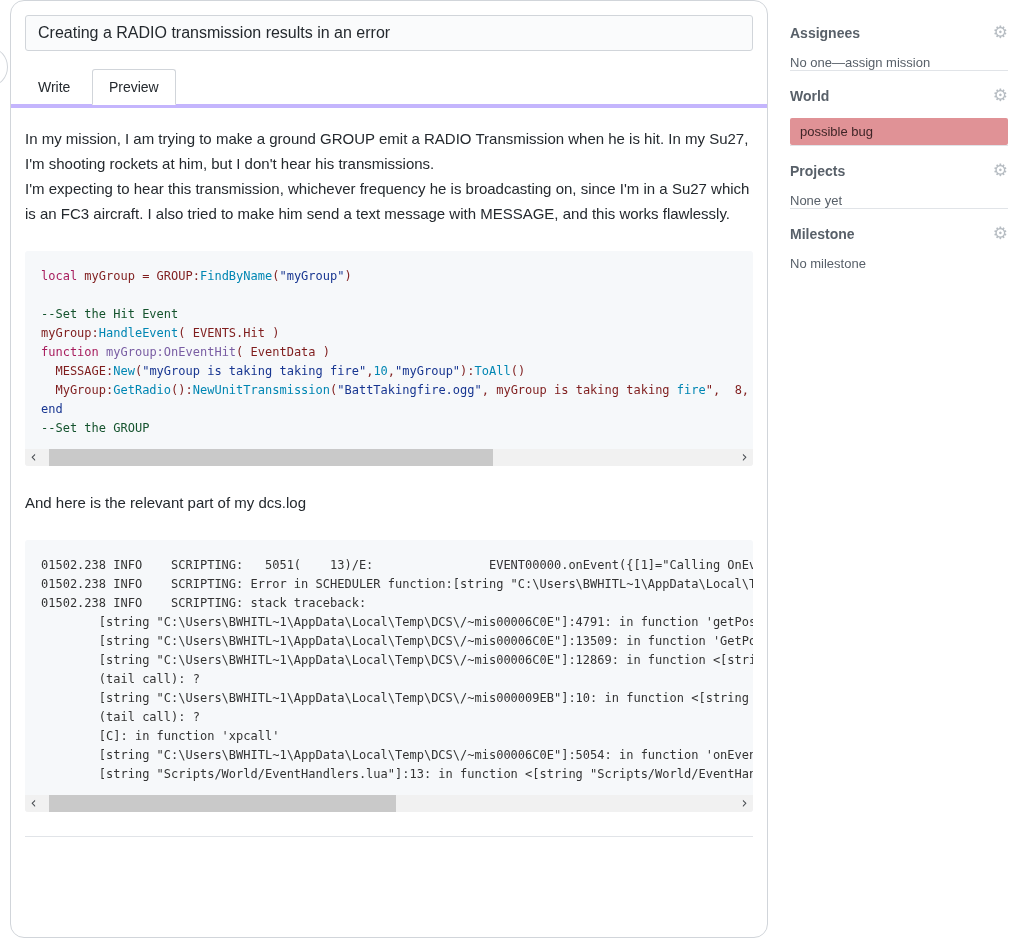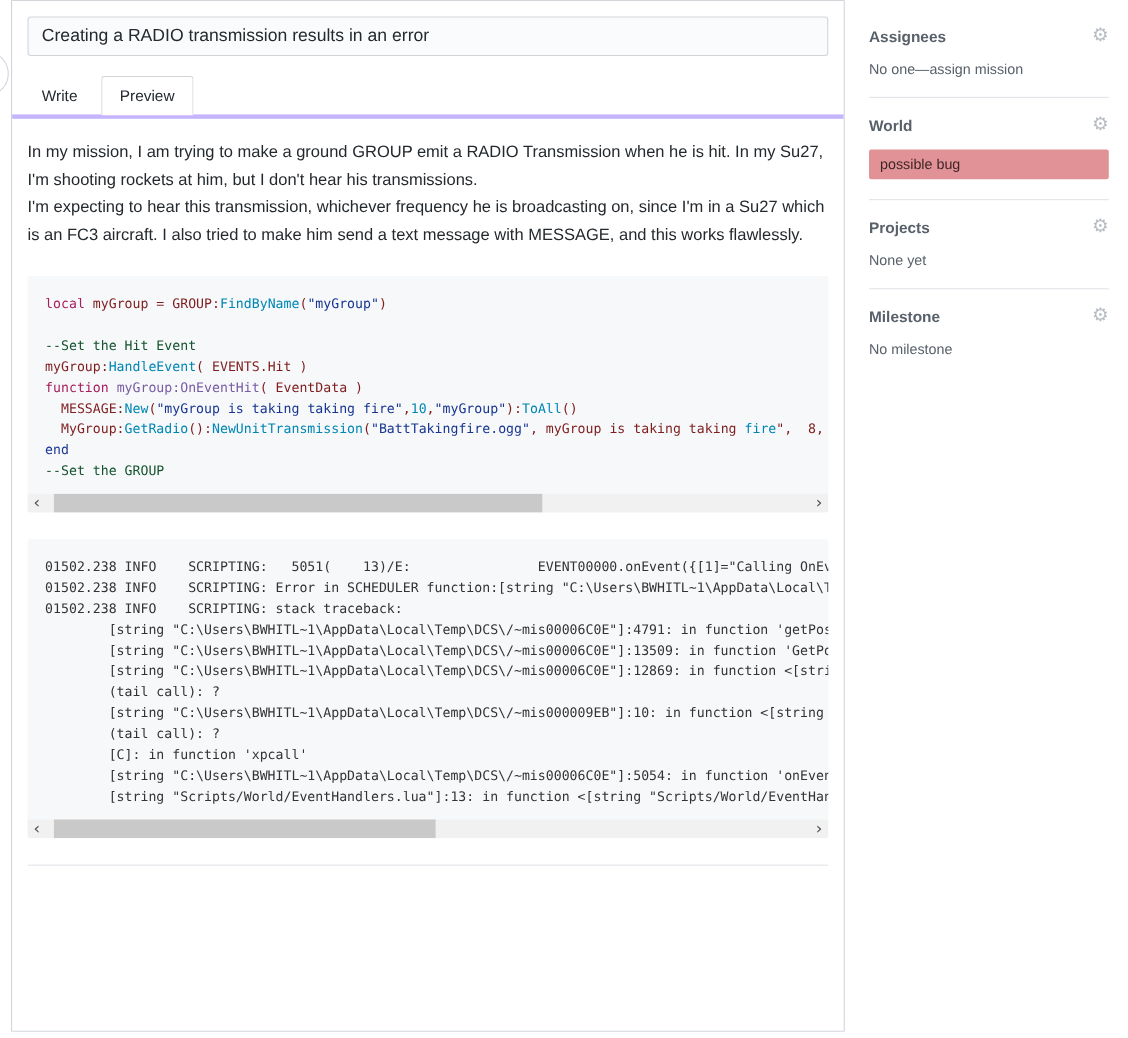--- a/index.html
+++ b/index.html
@@ -5,21 +5,21 @@
   * { margin:0; padding:0; box-sizing:border-box; }
   html,body { width:1025px; height:944px; background:#ffffff;
     font-family:"Liberation Sans", sans-serif; color:#24292e; }
   body { position:relative; overflow:hidden; }
 
   
   .edge-arc { position:absolute; left:-26px; top:48px; width:34px; height:38px;
     border:1px solid #d1d5da; border-radius:50%; background:#fff; }
 
   .main-box { position:absolute; left:10px; top:0; width:758px; height:938px;
-    background:#fff; border:1px solid #d1d5da; border-radius:1px;
+    background:#fff; border:1px solid #d1d5da; border-radius:14px;
     padding:14px; overflow:hidden; z-index:2; }
 
   .title-input { display:block; width:100%; height:36px; font-family:"Liberation Sans",sans-serif;
     font-size:16px; color:#24292e; background:#fafbfc; border:1px solid #d1d5da;
     border-radius:3px; padding:0 12px; outline:none; }
 
   .tabs { margin:18px -14px 0; padding:0 10px; border-bottom:4px solid #c4b5fd; }
   .tab { display:inline-block; position:relative; padding:9px 16px; font-size:14px;
     color:#24292e; cursor:pointer; border:1px solid transparent; margin-bottom:-1px;
     background:transparent; border-radius:3px 3px 0 0; }
@@ -50,21 +50,21 @@
   .hs-track { flex:1; position:relative; }
   .hs-thumb { position:absolute; top:0; bottom:0; background:#c9c9c9; cursor:pointer; }
   .hs-thumb.code1 { left:1%; width:64%; }
   .hs-thumb.code2 { left:1%; width:50%; }
 
   .footer-sep { border:none; border-top:1px solid #e1e4e8; margin:0 0 0; }
   .footer { display:flex; align-items:center; justify-content:space-between; padding:13px 6px 0 6px; }
 
   
   .sidebar { position:absolute; left:790px; top:24px; width:218px; }
-  .sb-section { padding-bottom:18px; border-bottom:1px solid #e1e4e8; margin-bottom:16px; }
+  .sb-section { border-bottom:1px solid #e1e4e8; margin-bottom:16px; }
   .sb-section.last { border-bottom:none; }
   .sb-head { display:flex; align-items:center; justify-content:space-between; }
   .sb-title { font-size:14px; font-weight:bold; color:#586069; }
   .gear { color:#b6bcc2; font-size:17px; line-height:1; cursor:pointer;
     font-family:"DejaVu Sans",sans-serif; }
   .sb-body { margin-top:14px; font-size:13px; color:#586069; }
   .label-chip { display:block; margin-top:14px; padding:6px 10px; border-radius:2px;
     font-size:13px; color:#3f2527; cursor:pointer; }
 </style>
 </head>
@@ -78,20 +78,21 @@
   <div class="tabs">
     <span class="tab">Write</span>
     <span class="tab active">Preview</span>
   </div>
 
   <div class="content">
     <p class="tight"><span>In my mission, I am trying to make a ground GROUP emit a RADIO Transmission when he is hit. In my Su27, I'm shooting rockets at him, but I don't hear his transmissions.</span><br><span>I'm expecting to hear this transmission, whichever frequency he is broadcasting on, since I'm in a Su27 which is an FC3 aircraft. I also tried to make him send a text message with MESSAGE, and this works flawlessly.</span></p>
 
     <pre class="codeblock" id="lua-code"><div class="code-line"><span class="tok-kw">local</span><span class="tok-pl"> myGroup = GROUP:</span><span class="tok-fn">FindByName</span><span class="tok-pl">(</span><span class="tok-st">"myGroup"</span><span class="tok-pl">)</span></div><div class="code-line"><span class="tok-pl"></span></div><div class="code-line"><span class="tok-cm">--Set the Hit Event</span></div><div class="code-line"><span class="tok-pl">myGroup:</span><span class="tok-fn">HandleEvent</span><span class="tok-pl">( EVENTS.Hit )</span></div><div class="code-line"><span class="tok-kw">function</span><span class="tok-pl"> </span><span class="tok-fnd">myGroup:OnEventHit</span><span class="tok-pl">( EventData )</span></div><div class="code-line"><span class="tok-pl">  MESSAGE:</span><span class="tok-fn">New</span><span class="tok-pl">(</span><span class="tok-st">"myGroup is taking taking fire"</span><span class="tok-pl">,</span><span class="tok-num">10</span><span class="tok-pl">,</span><span class="tok-st">"myGroup"</span><span class="tok-pl">):</span><span class="tok-fn">ToAll</span><span class="tok-pl">()</span></div><div class="code-line"><span class="tok-pl">  MyGroup:</span><span class="tok-fn">GetRadio</span><span class="tok-pl">():</span><span class="tok-fn">NewUnitTransmission</span><span class="tok-pl">(</span><span class="tok-st">"BattTakingfire.ogg"</span><span class="tok-pl">, myGroup is taking taking </span><span class="tok-fn">fire</span><span class="tok-pl">",  8, 122</span></div><div class="code-line"><span class="tok-st">end</span></div><div class="hscroll"><span class="hs-arrow">‹</span><span class="hs-track"><span class="hs-thumb code1"></span></span><span class="hs-arrow">›</span></div><div class="code-line"><span class="tok-cm">--Set the GROUP</span></div></pre>
 
+    <p>And here is the relevant part of my dcs.log</p>
 
     <pre class="codeblock" id="log-code"><div class="code-line">01502.238 INFO    SCRIPTING:   5051(    13)/E:                EVENT00000.onEvent({[1]="Calling OnEventHit"</div><div class="code-line">01502.238 INFO    SCRIPTING: Error in SCHEDULER function:[string "C:\Users\BWHITL~1\AppData\Local\Temp\</div><div class="code-line">01502.238 INFO    SCRIPTING: stack traceback:</div><div class="code-line">        [string "C:\Users\BWHITL~1\AppData\Local\Temp\DCS\/~mis00006C0E"]:4791: in function 'getPosition'</div><div class="code-line">        [string "C:\Users\BWHITL~1\AppData\Local\Temp\DCS\/~mis00006C0E"]:13509: in function 'GetPointVec</div><div class="code-line">        [string "C:\Users\BWHITL~1\AppData\Local\Temp\DCS\/~mis00006C0E"]:12869: in function &lt;[string "C</div><div class="code-line">        (tail call): ?</div><div class="code-line">        [string "C:\Users\BWHITL~1\AppData\Local\Temp\DCS\/~mis000009EB"]:10: in function &lt;[string "C:\U</div><div class="code-line">        (tail call): ?</div><div class="code-line">        [C]: in function 'xpcall'</div><div class="code-line">        [string "C:\Users\BWHITL~1\AppData\Local\Temp\DCS\/~mis00006C0E"]:5054: in function 'onEvent'</div><div class="code-line">        [string "Scripts/World/EventHandlers.lua"]:13: in function &lt;[string "Scripts/World/EventHandlers"</div><div class="hscroll"><span class="hs-arrow">‹</span><span class="hs-track"><span class="hs-thumb code2"></span></span><span class="hs-arrow">›</span></div></pre>
 
     <hr class="footer-sep">
     <div class="footer">
       
       
     </div>
   </div>
 </div>

